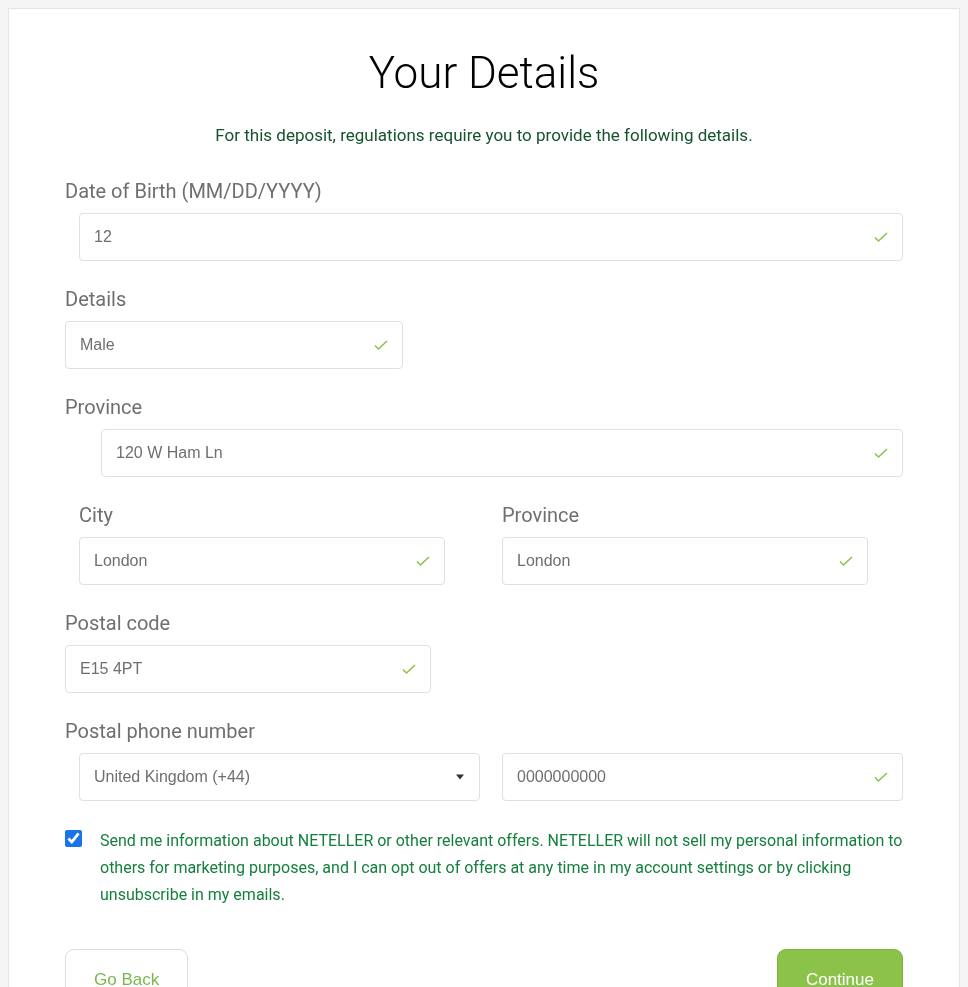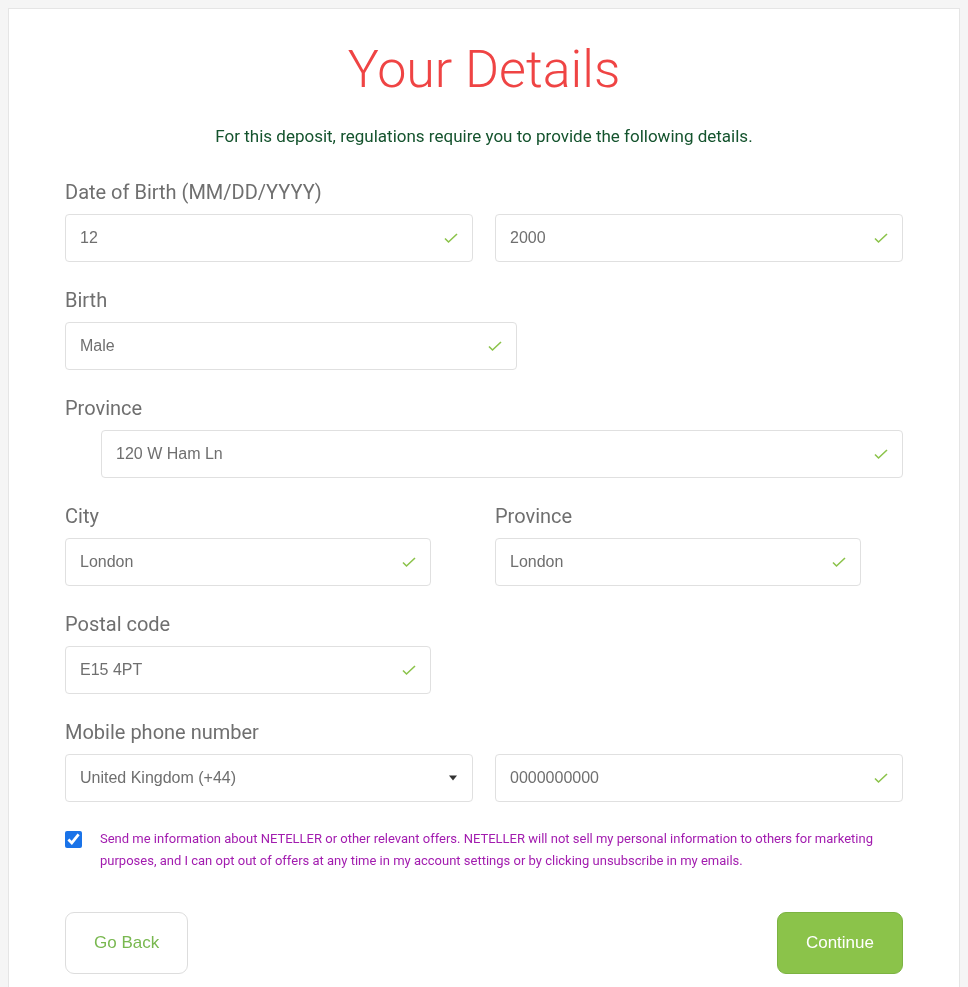--- a/index.html
+++ b/index.html
@@ -11,34 +11,36 @@
     }
     .card {
       background: #fff;
       border: 1px solid #e5e5e5;
       width: 952px;
       padding: 30px 56px 40px;
       margin: 0 auto;
     }
     .title {
       text-align: center;
-      font-size: 52px;
+      font-size: 44px;
       font-weight: 300;
-      color: #ef4444;
+      color: #000000;
+      margin-top: 8px;
       margin-bottom: 26px;
     }
     .subtitle {
       text-align: center;
       font-size: 17px;
       color: #14532d;
       margin-bottom: 34px;
     }
     .row {
       display: flex;
       gap: 22px;
+      margin-left: 14px;
     }
     .field-group {
       margin-bottom: 26px;
     }
     .group-label {
       font-size: 20px;
       color: #6f6f6f;
       margin-bottom: 10px;
       display: block;
     }
@@ -72,43 +74,43 @@
       right: 16px;
       top: 50%;
       transform: translateY(-50%);
       width: 0; height: 0;
       border-left: 4px solid transparent;
       border-right: 4px solid transparent;
       border-top: 5px solid #333;
       pointer-events: none;
     }
     .w-dob { width: 266px; }
-    .w-gender { width: 452px; }
+    .w-gender { width: 338px; }
     .w-half { width: 366px; }
     .w-full { width: 100%; padding-left: 36px; }
     .w-country { width: 330px; }
     .w-phone { flex: 1; }
     .checkbox-row {
       display: flex;
       align-items: flex-start;
       gap: 18px;
       margin-top: 6px;
       margin-bottom: 40px;
     }
     .checkbox-row input[type="checkbox"] {
       width: 17px;
       height: 17px;
       accent-color: #1a73e8;
       margin-top: 3px;
       flex-shrink: 0;
     }
     .checkbox-row label {
-      font-size: 13px;
+      font-size: 16px;
       line-height: 1.7;
-      color: #a21caf;
+      color: #15803d;
       cursor: pointer;
     }
     .button-row {
       display: flex;
       justify-content: space-between;
       align-items: center;
     }
     .btn {
       height: 62px;
       border-radius: 9px;
@@ -140,33 +142,25 @@
     <label class="group-label">Date of Birth (MM/DD/YYYY)</label>
     <div class="row">
       <div class="input-wrap w-dob">
         <input class="text-input" value="12" style="">
         <span class="check-icon">
           <svg viewBox="0 0 16 16" width="16" height="16">
               <path d="M2 8.5l3.5 3.5L14 4" fill="none" stroke="#8bc34a" stroke-width="1.6"></path>
             </svg>
         </span>
       </div>
-      <div class="input-wrap w-dob">
-        <input class="text-input" value="2000" style="">
-        <span class="check-icon">
-          <svg viewBox="0 0 16 16" width="16" height="16">
-              <path d="M2 8.5l3.5 3.5L14 4" fill="none" stroke="#8bc34a" stroke-width="1.6"></path>
-            </svg>
-        </span>
-      </div>
-    </div>
-  </div>
-
-  <div class="field-group">
-    <label class="group-label">Birth</label>
+    </div>
+  </div>
+
+  <div class="field-group">
+    <label class="group-label">Details</label>
     <div class="input-wrap w-gender">
       <input class="text-input" value="Male" style="">
       <span class="check-icon">
         <svg viewBox="0 0 16 16" width="16" height="16">
             <path d="M2 8.5l3.5 3.5L14 4" fill="none" stroke="#8bc34a" stroke-width="1.6"></path>
           </svg>
       </span>
     </div>
   </div>
 
@@ -213,21 +207,21 @@
       <input class="text-input" value="E15 4PT" style="">
       <span class="check-icon">
         <svg viewBox="0 0 16 16" width="16" height="16">
             <path d="M2 8.5l3.5 3.5L14 4" fill="none" stroke="#8bc34a" stroke-width="1.6"></path>
           </svg>
       </span>
     </div>
   </div>
 
   <div class="field-group">
-    <label class="group-label">Mobile phone number</label>
+    <label class="group-label">Postal phone number</label>
     <div class="row">
       <div class="input-wrap w-country">
         <input class="select text-input" readonly="" value="United Kingdom (+44)" style="">
         <span class="caret-icon"></span>
       </div>
       <div class="input-wrap w-phone">
         <input class="text-input" value="0000000000" style="">
         <span class="check-icon">
           <svg viewBox="0 0 16 16" width="16" height="16">
               <path d="M2 8.5l3.5 3.5L14 4" fill="none" stroke="#8bc34a" stroke-width="1.6"></path>

